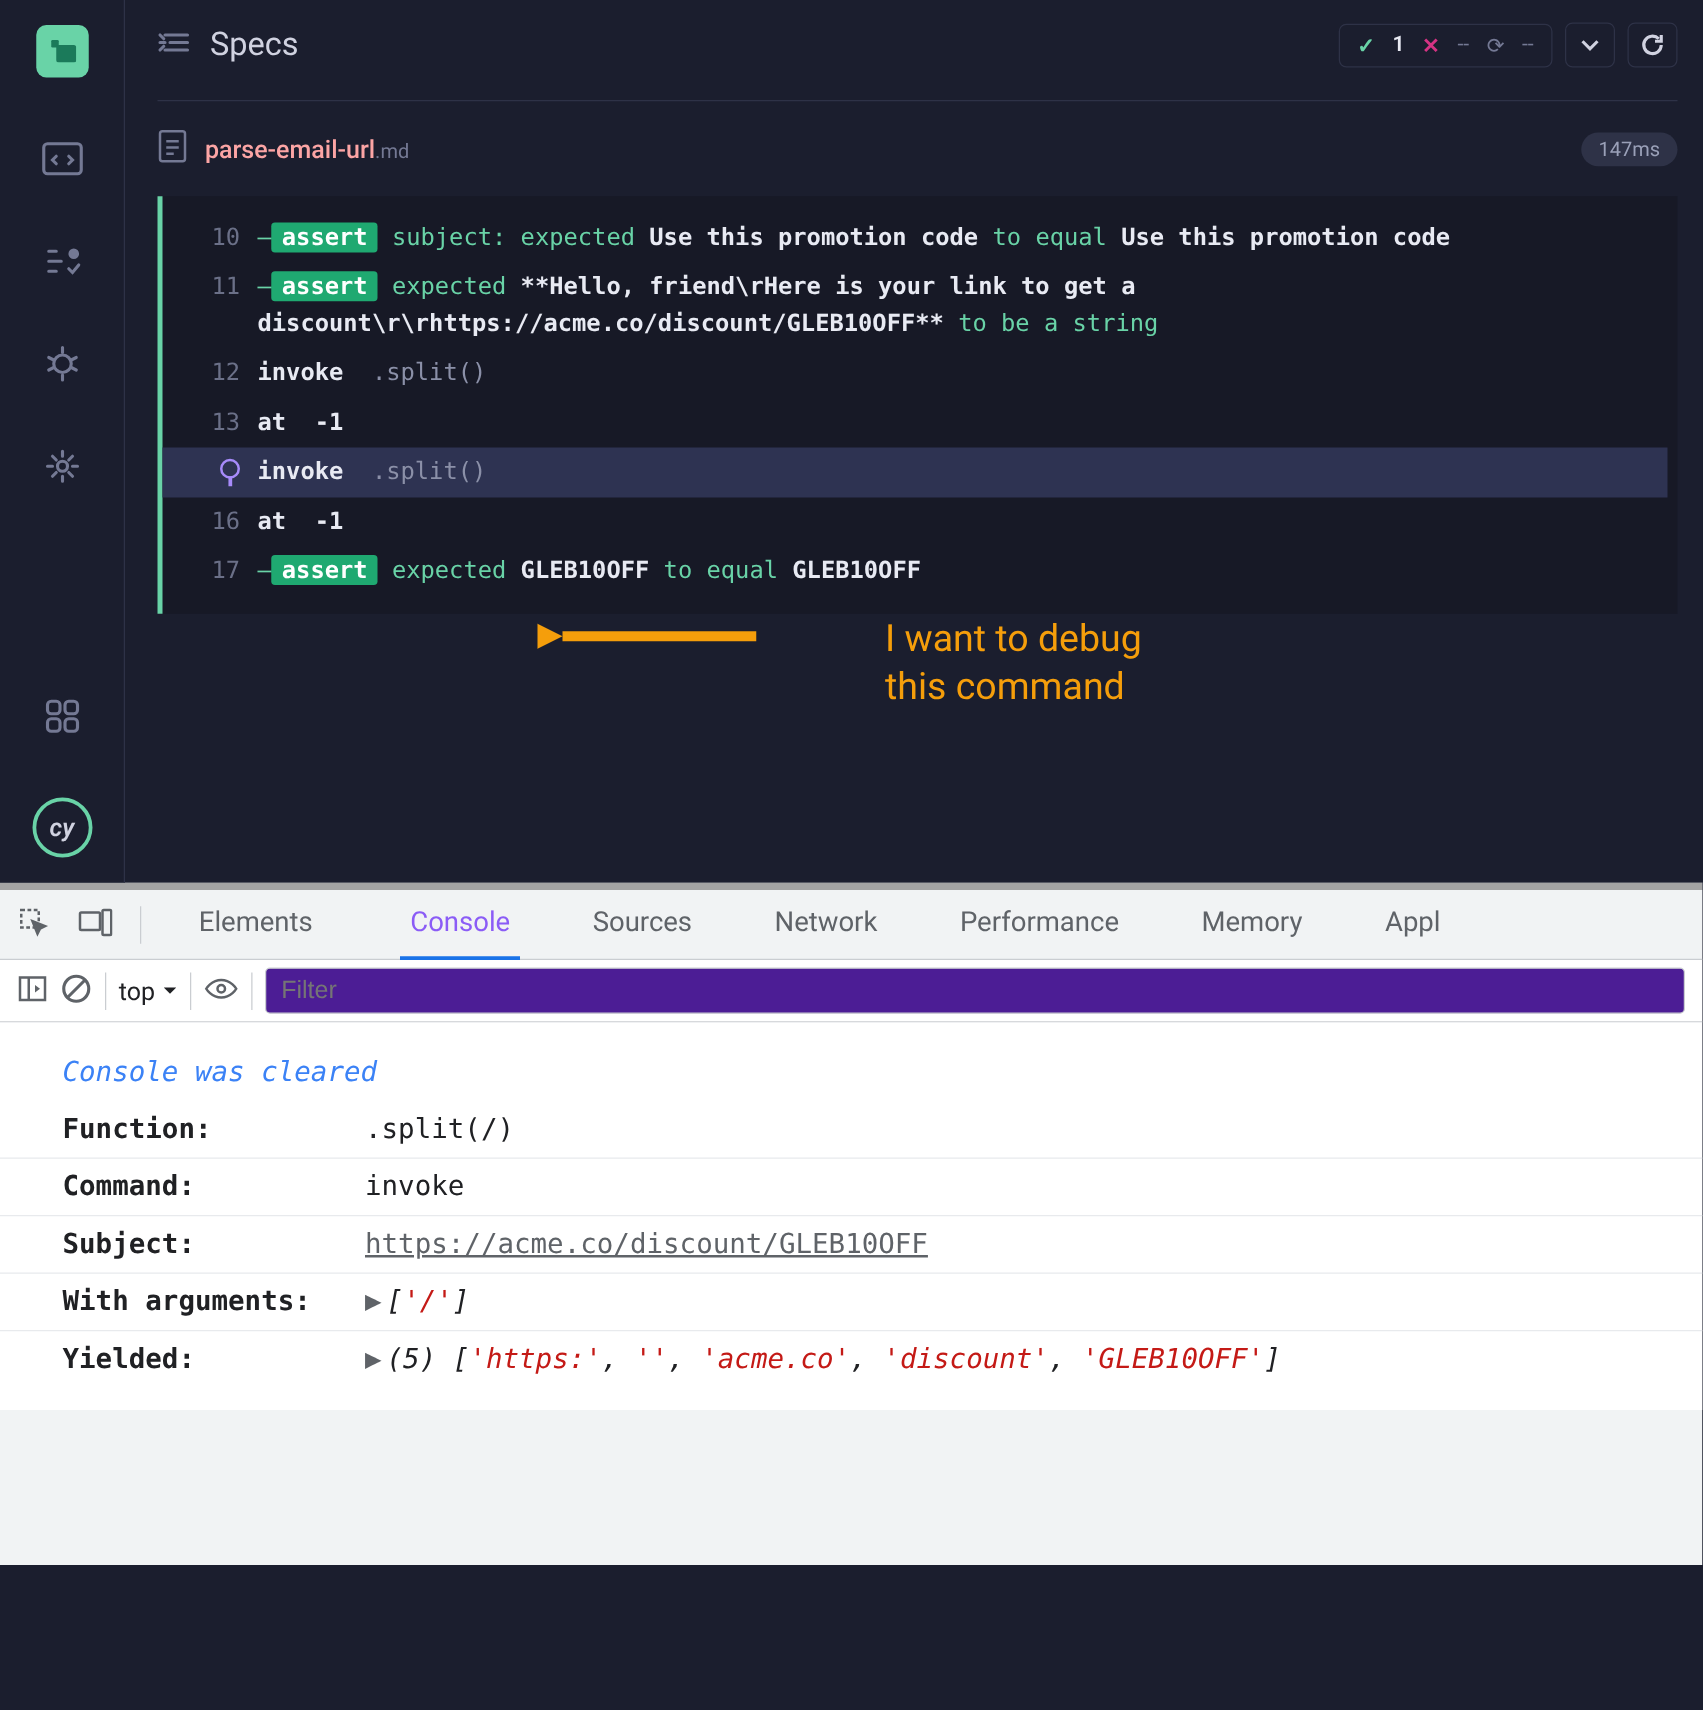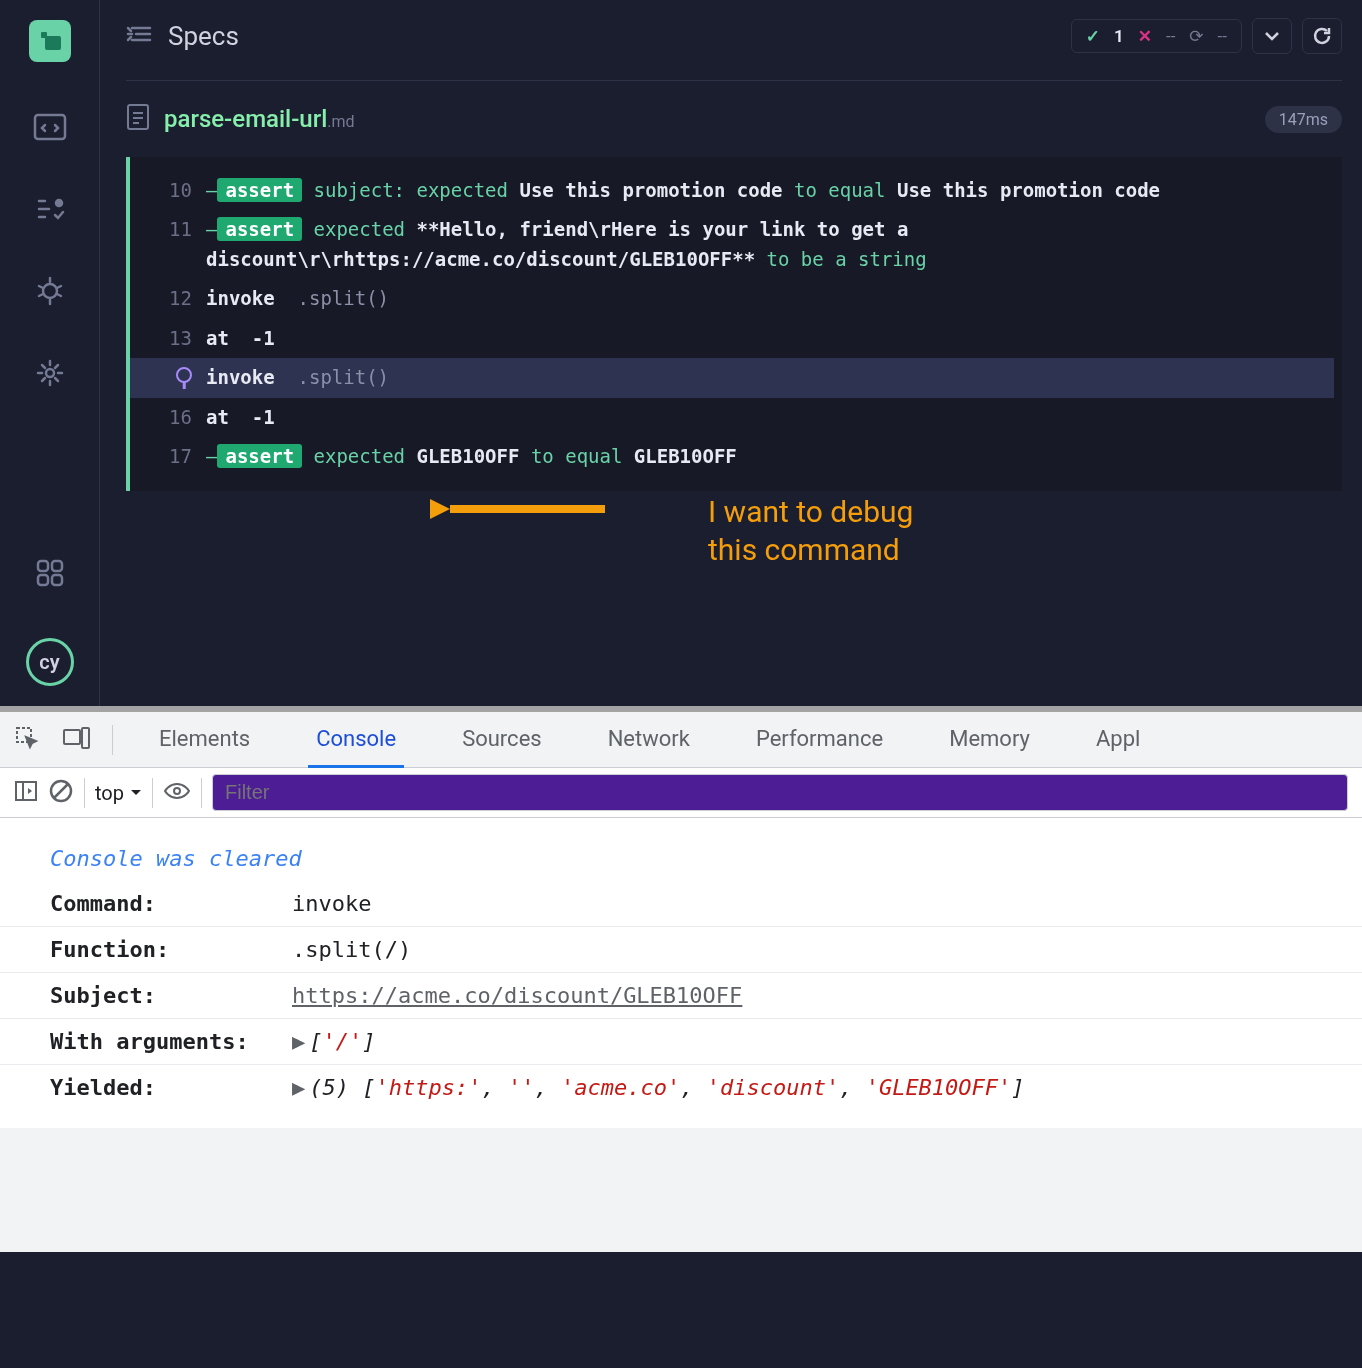--- a/index.html
+++ b/index.html
@@ -21,20 +21,21 @@
     }
     .left-rail {
       width: 100px;
       background: #1b1e2e;
       border-right: 1px solid #2e3247;
       display: flex;
       flex-direction: column;
       align-items: center;
       padding-top: 20px;
       gap: 48px;
+      font-style: italic;
     }
     .rail-logo {
       width: 42px; height: 42px;
       background: #69d3a7;
       border-radius: 8px;
       display: flex; align-items: center; justify-content: center;
     }
     .rail-icon {
       width: 34px; height: 34px;
       color: #747994;
@@ -85,21 +86,21 @@
       display: flex; align-items: center; justify-content: center;
       color: #d0d2e0;
     }
     
     .file-row {
       display: flex; align-items: center;
       padding: 22px 0;
       gap: 14px;
     }
     .file-icon { color: #747994; }
-    .file-name { font-size: 24px; color: #86efac; font-weight: 500; }
+    .file-name { font-size: 20px; color: #fca5a5; font-weight: 500; }
     .file-ext { color: #747994; }
     .file-time {
       margin-left: auto;
       background: #2e3247;
       border-radius: 14px;
       padding: 4px 14px;
       font-size: 16px;
       color: #9aa0b8;
     }
     
@@ -188,22 +189,23 @@
       gap: 22px;
       background: #f1f3f4;
     }
     .dt-tab-icon { color: #5f6368; }
     .dt-tab {
       font-size: 22px;
       color: #5f6368;
       padding: 14px 8px;
     }
     .dt-tab.active {
-      color: #1d4ed8;
+      color: #8b5cf6;
       border-bottom: 3px solid #1a73e8;
+      margin-left: 12px;
     }
     
     .dt-toolbar {
       display: flex;
       align-items: center;
       height: 50px;
       padding: 0 14px;
       gap: 10px;
       border-bottom: 1px solid #cacdd1;
       background: #fff;
@@ -436,26 +438,26 @@
     <span class="dt-sep"></span>
     <input class="dt-filter" placeholder="Filter" style="">
   </div>
 
   <div class="console mono">
     <div class="console-line noborder">
       <span class="cleared">Console was cleared</span>
     </div>
     <div id="console-entries">
         <div class="console-line">
+          <span class="kv-key">Function:</span>
+          <span class="kv-val">.split(/)</span>
+        </div>
+        <div class="console-line">
           <span class="kv-key">Command:</span>
           <span class="kv-val">invoke</span>
-        </div>
-        <div class="console-line">
-          <span class="kv-key">Function:</span>
-          <span class="kv-val">.split(/)</span>
         </div>
         <div class="console-line">
           <span class="kv-key">Subject:</span>
           <span class="kv-val"><span class="underline">https://acme.co/discount/GLEB10OFF</span></span>
         </div>
         <div class="console-line">
           <span class="kv-key">With arguments:</span>
           <span class="kv-val"><span class="triangle">▶</span><span class="italic">[<span class="red">'/'</span>]</span></span>
         </div>
         <div class="console-line noborder">

